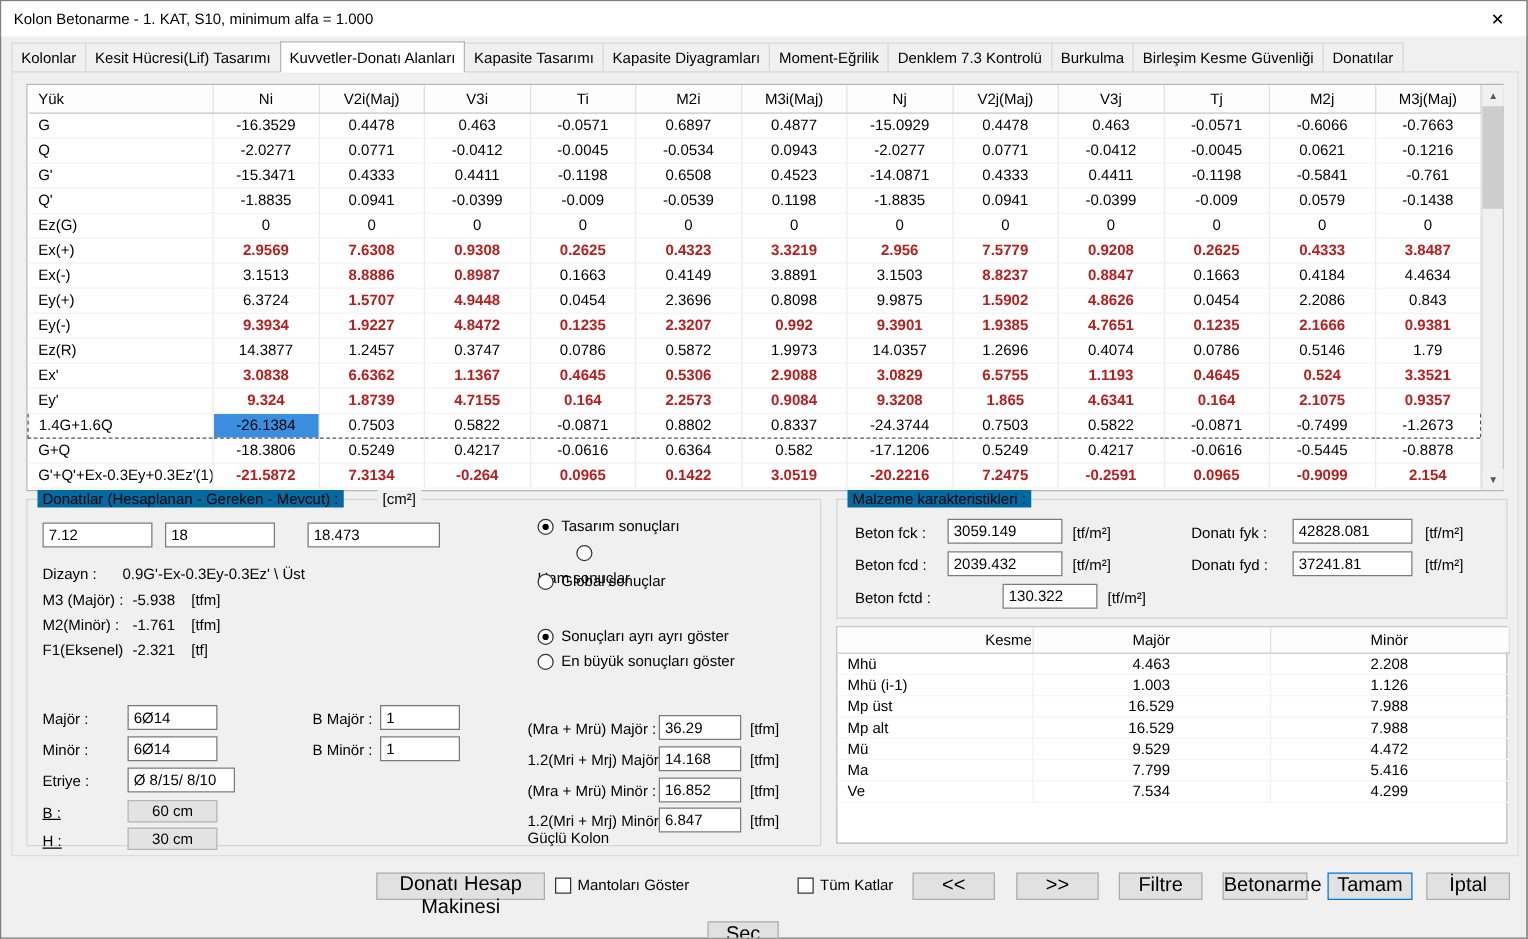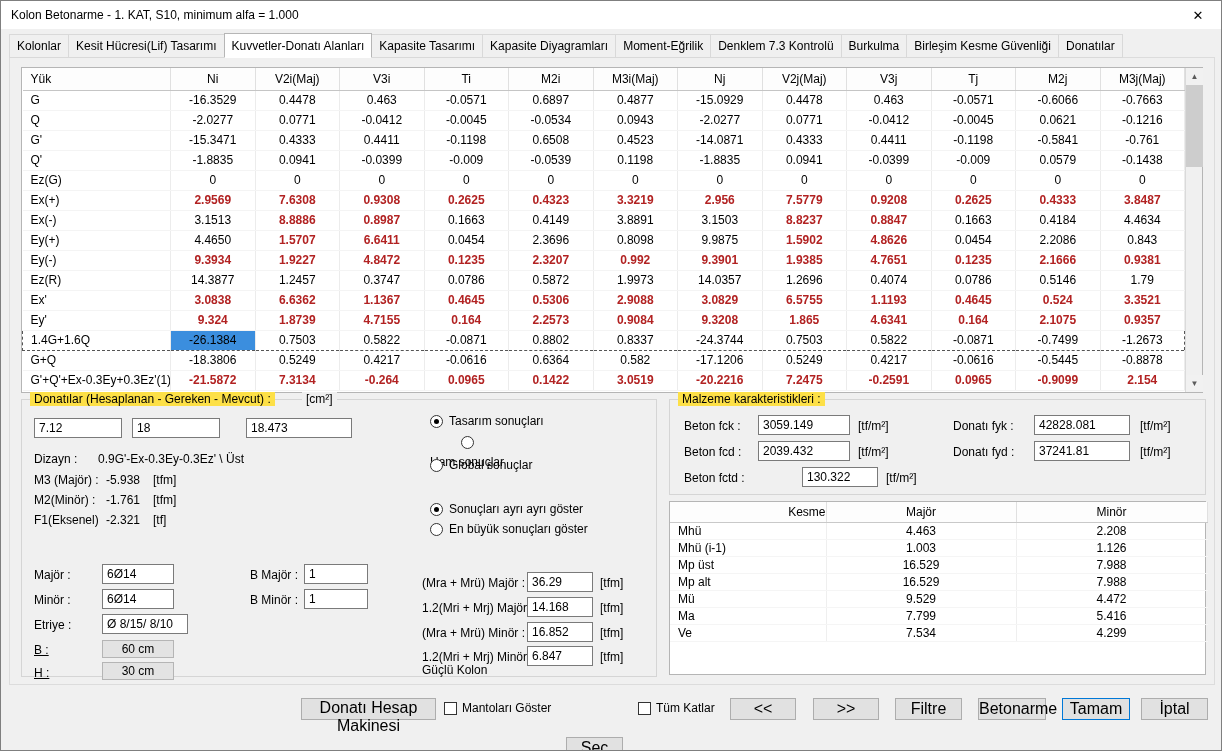--- a/index.html
+++ b/index.html
@@ -33,21 +33,21 @@
 
   
   .vscroll { position:absolute; top:0; right:0; width:17px; height:324px; background:#f0f0f0; border-left:1px solid #dadada; }
   .vs-btn { position:absolute; left:0; width:17px; height:17px; display:flex; align-items:center; justify-content:center; font-size:8px; color:#5a5a5a; background:#f1f1f1; }
   .vs-up { top:0; }
   .vs-down { bottom:0; }
   .vs-thumb { position:absolute; left:0; top:17px; width:17px; height:82px; background:#cdcdcd; }
 
   
   .groupbox { position:absolute; border:1px solid #d5d5d5; background:#f0f0f0; }
-  .gb-title { position:absolute; top:-8px; left:8px; background:#fde047; padding:0 4px; font-size:12px; white-space:nowrap; }
+  .gb-title { position:absolute; top:-8px; left:8px; background:#0369a1; padding:0 4px; font-size:12px; white-space:nowrap; }
   .gb-unit  { position:absolute; top:-8px; left:280px; background:#f0f0f0; padding:0 4px; font-size:12px; }
 
   .lbl { position:absolute; font-size:12px; white-space:nowrap; }
   .textbox { position:absolute; height:20px; border:1px solid #7a7a7a; background:#fff; font-family:inherit; font-size:12px; padding:0 4px; }
   .flat-btn { position:absolute; height:18px; width:72px; background:#e3e3e3; border:1px solid #b5b5b5; text-align:center; line-height:16px; font-size:12px; }
 
   .radio { position:absolute; display:flex; align-items:center; gap:6px; font-size:12px; white-space:nowrap; }
   .rb { width:13px; height:13px; min-width:13px; border:1px solid #333; border-radius:50%; background:#fff; position:relative; }
   .rb.checked::after { content:''; position:absolute; left:3px; top:3px; width:5px; height:5px; border-radius:50%; background:#000; }
 
@@ -227,23 +227,23 @@
             <td>3.8891</td>
             <td>3.1503</td>
             <td class="red">8.8237</td>
             <td class="red">0.8847</td>
             <td>0.1663</td>
             <td>0.4184</td>
             <td>4.4634</td>
           </tr>
           <tr>
             <td class="load-cell">Ey(+)</td>
-            <td>4.4650</td>
+            <td>6.3724</td>
             <td class="red">1.5707</td>
-            <td class="red">6.6411</td>
+            <td class="red">4.9448</td>
             <td>0.0454</td>
             <td>2.3696</td>
             <td>0.8098</td>
             <td>9.9875</td>
             <td class="red">1.5902</td>
             <td class="red">4.8626</td>
             <td>0.0454</td>
             <td>2.2086</td>
             <td>0.843</td>
           </tr>

